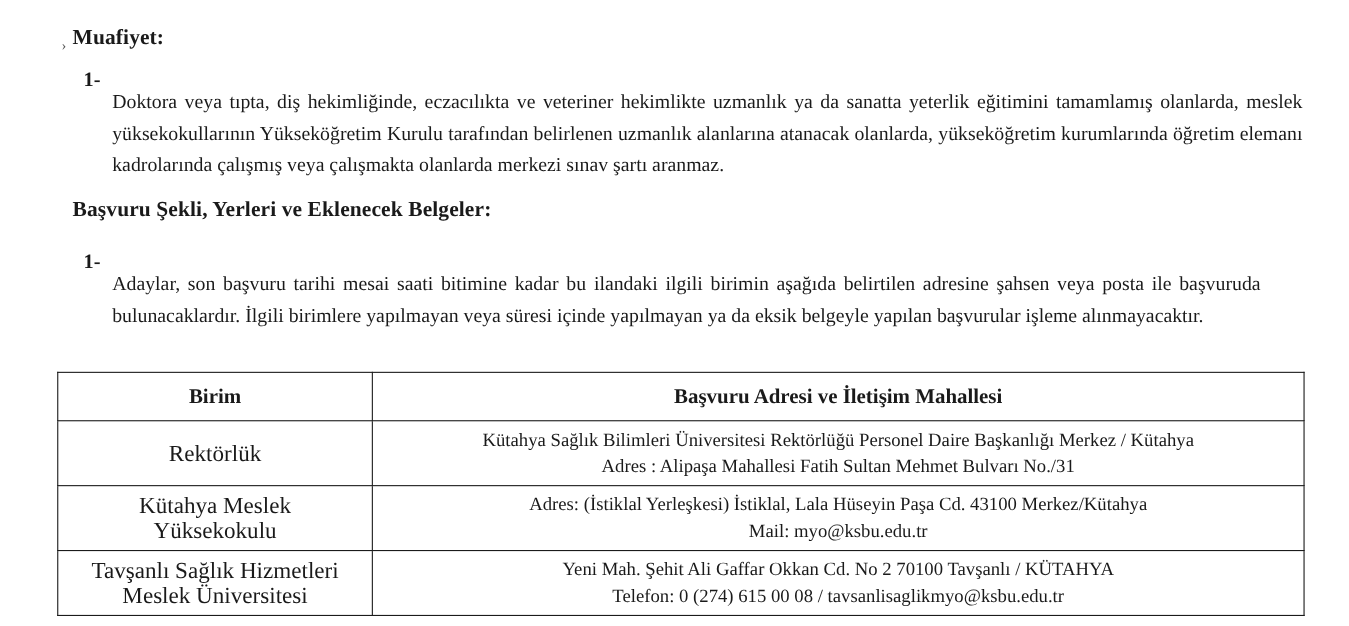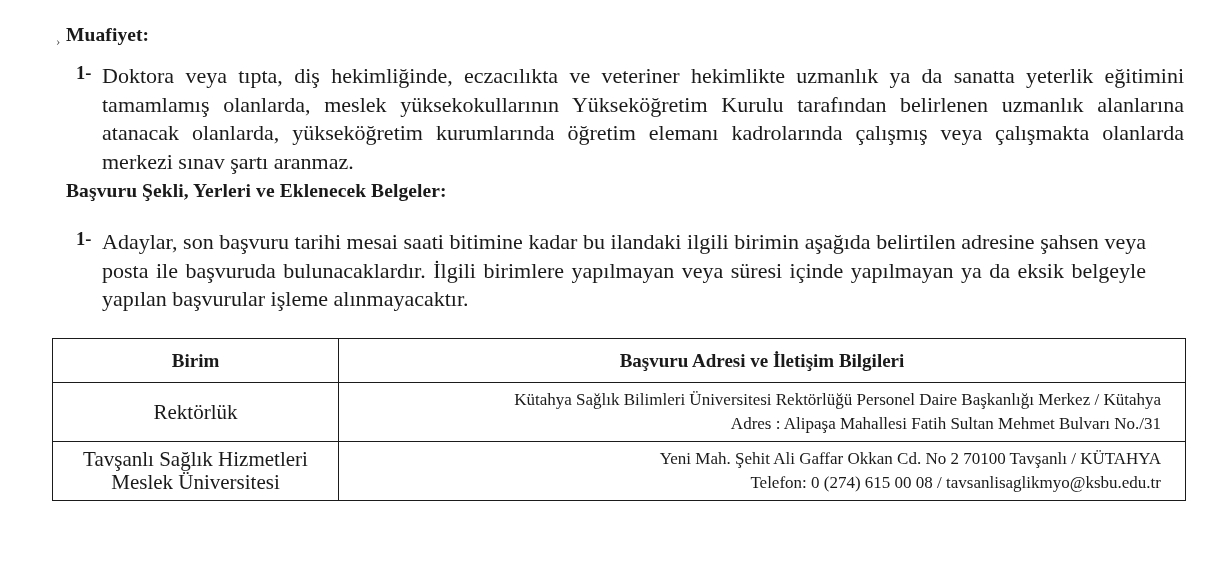--- a/index.html
+++ b/index.html
@@ -46,24 +46,25 @@
     align-items: flex-start;
   }
   .num {
     font-weight: bold;
     font-size: 18.5px;
     width: 26px;
     flex: 0 0 26px;
     padding-top: 1px;
   }
   .para {
-    font-size: 22px;
+    font-size: 18px;
     line-height: 28.5px;
     text-align: justify;
     text-justify: inter-word;
+    margin-top: 16px;
   }
   .block1 {
     left: 76px;
     top: 62px;
     width: 1108px;
   }
   .block1 .para { width: 1082px; }
   .h2-basvuru {
     position: absolute;
     left: 66px;
@@ -99,21 +100,21 @@
   }
   .col-unit { width: 286px; }
   .cell-unit {
     text-align: center;
     font-size: 21px;
     line-height: 23px;
   }
   .cell-addr {
     font-size: 17px;
     line-height: 24px;
-    text-align: right;
+    text-align: center;
   }
   .cell-addr .line { display: block; white-space: nowrap; }
   .row-rektorluk td { height: 56px; }
   .row-kutahya td { height: 52px; }
   .row-tavsanli td { height: 58px; }
 </style>
 </head>
 <body>
 
 <div class="page">
@@ -135,29 +136,36 @@
   </div>
 
   <table class="app-table">
     <colgroup>
       <col class="col-unit">
       <col>
     </colgroup>
     <thead>
       <tr>
         <th>Birim</th>
-        <th>Başvuru Adresi ve İletişim Bilgileri</th>
+        <th>Başvuru Adresi ve İletişim Mahallesi</th>
       </tr>
     </thead>
     <tbody>
       <tr class="row-rektorluk">
         <td class="cell-unit">Rektörlük</td>
         <td class="cell-addr">
           <span class="line">Kütahya Sağlık Bilimleri Üniversitesi Rektörlüğü Personel Daire Başkanlığı Merkez / Kütahya</span>
           <span class="line">Adres : Alipaşa Mahallesi Fatih Sultan Mehmet Bulvarı No./31</span>
+        </td>
+      </tr>
+      <tr class="row-kutahya">
+        <td class="cell-unit">Kütahya Meslek Yüksekokulu</td>
+        <td class="cell-addr">
+          <span class="line">Adres: (İstiklal Yerleşkesi) İstiklal, Lala Hüseyin Paşa Cd. 43100 Merkez/Kütahya</span>
+          <span class="line">Mail: myo@ksbu.edu.tr</span>
         </td>
       </tr>
       <tr class="row-tavsanli">
         <td class="cell-unit">Tavşanlı Sağlık Hizmetleri Meslek Üniversitesi</td>
         <td class="cell-addr">
           <span class="line">Yeni Mah. Şehit Ali Gaffar Okkan Cd. No 2 70100 Tavşanlı / KÜTAHYA</span>
           <span class="line">Telefon: 0 (274) 615 00 08 / tavsanlisaglikmyo@ksbu.edu.tr</span>
         </td>
       </tr>
     </tbody>

